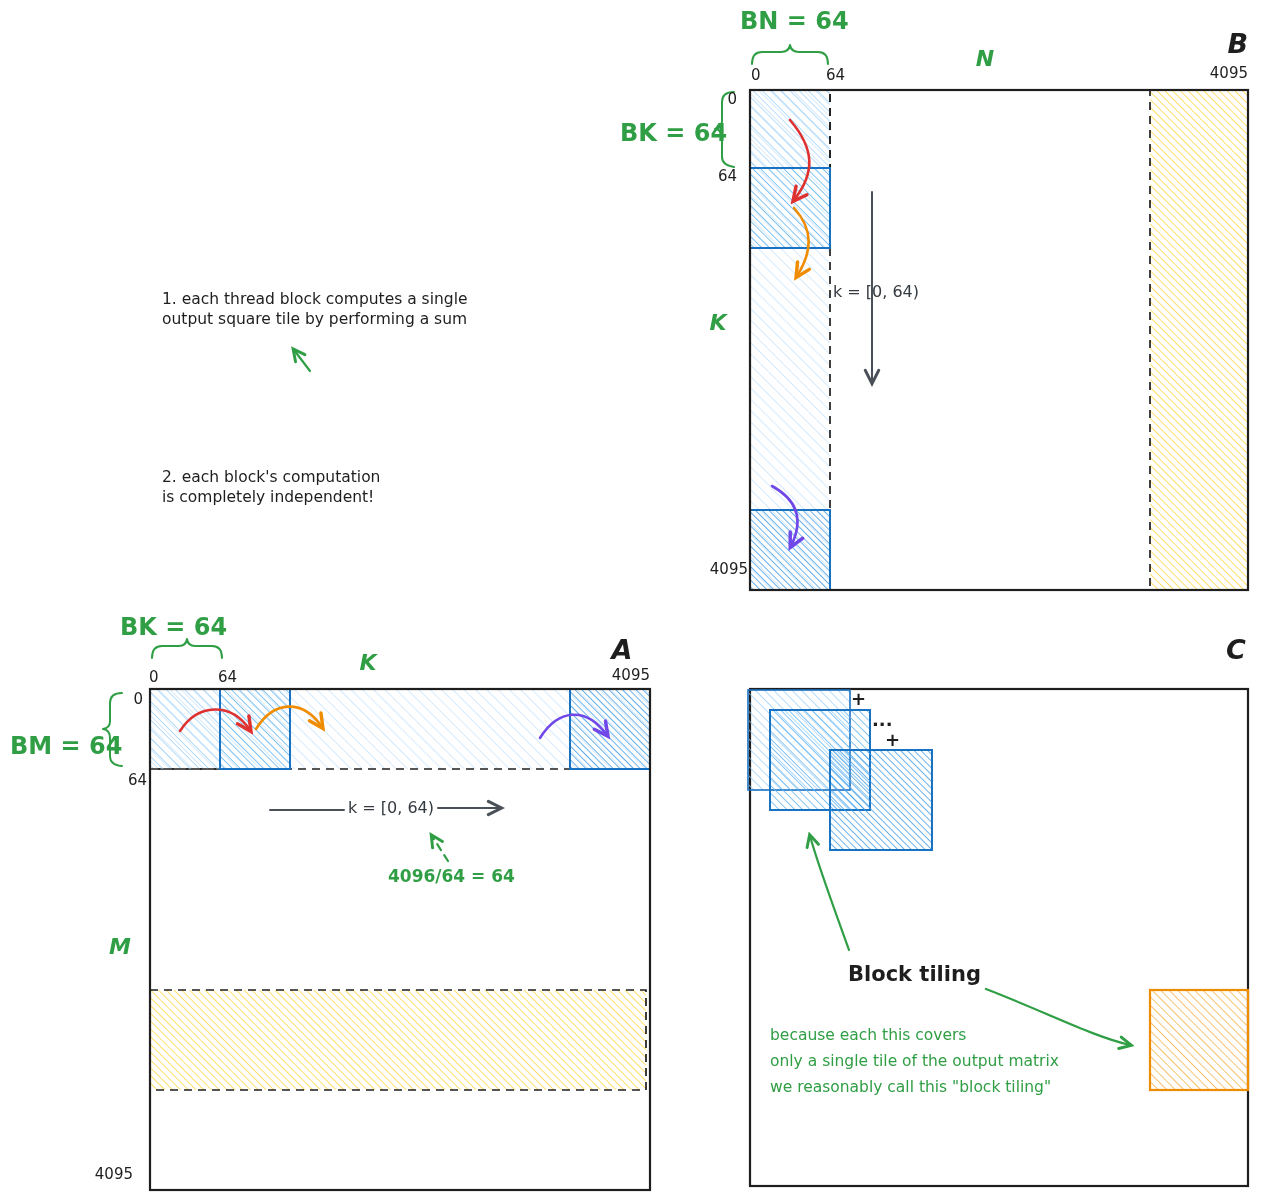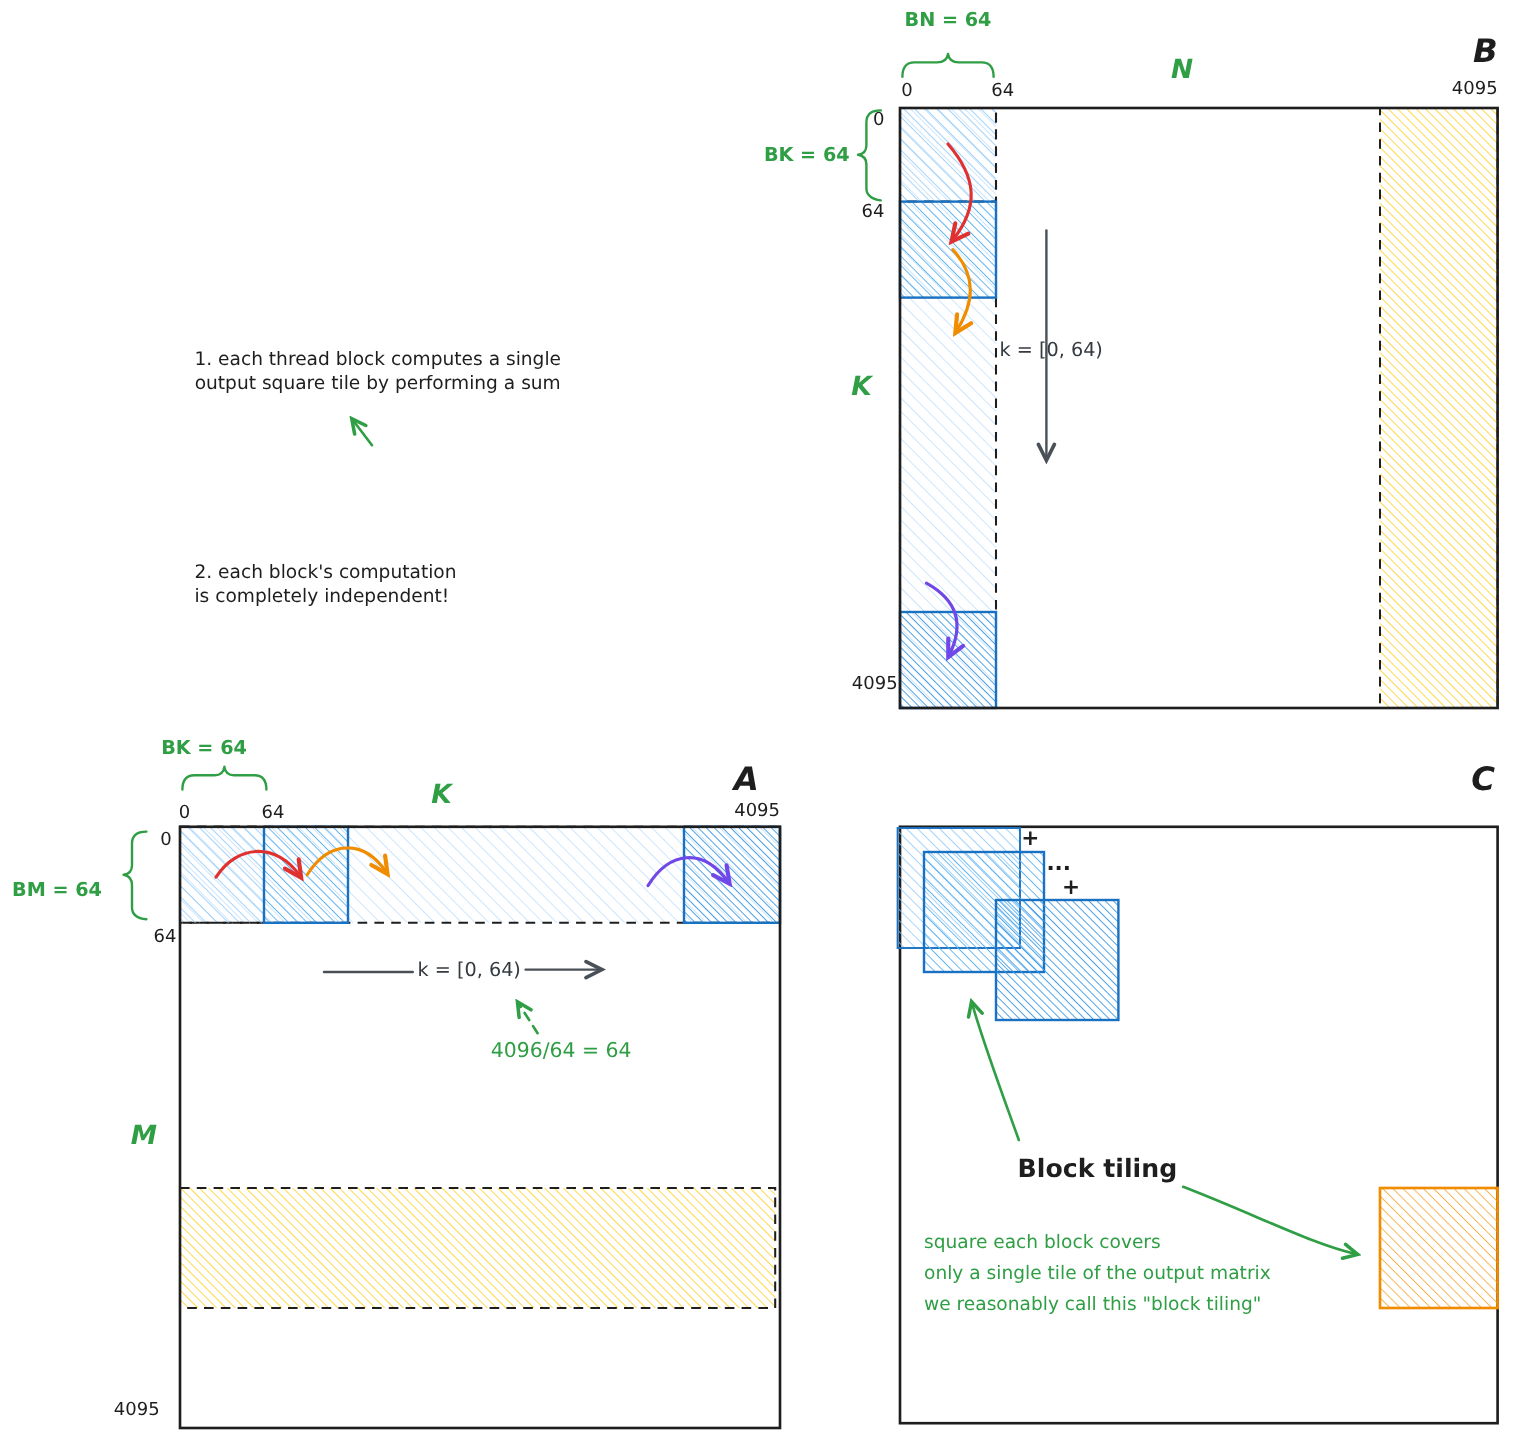--- a/index.html
+++ b/index.html
@@ -5,30 +5,30 @@
   html,body{margin:0;padding:0;background:#fff;}
   .canvas{
     position:relative;width:1261px;height:1200px;background:#ffffff;
     font-family:"DejaVu Sans", sans-serif;color:#1e1e1e;overflow:hidden;
   }
   .canvas > svg{position:absolute;left:0;top:0;}
   .lbl{position:absolute;white-space:nowrap;line-height:1.15;}
   .green{color:#2f9e44;}
   .tick{font-size:15px;font-weight:500;}
   .axis{font-size:22px;font-weight:600;font-style:italic;}
-  .blockl{font-size:16px;font-weight:600;}
+  .blockl{font-size:24px;font-weight:600;}
   .mtitle{font-size:27px;font-weight:600;font-style:italic;}
   .note{font-size:15.5px;line-height:19.5px;}
   .note span{display:block;}
   .krange{font-size:16px;color:#343a40;font-weight:500;}
   .plus{font-size:18px;font-weight:600;}
   .heading{font-size:21px;font-weight:600;}
   .caption{font-size:15.5px;line-height:26px;font-weight:500;}
   .caption span{display:block;}
-  .formula{font-size:17px;font-weight:400;margin-left:21px;}
+  .formula{font-size:17px;font-weight:700;}
   .ta-r{text-align:right;}
   .ta-c{text-align:center;}
 
   
   .mx{fill:none;stroke:#1e1e1e;stroke-width:2.2px;}
   .dashedge{stroke:#1e1e1e;stroke-width:1.7px;stroke-dasharray:8 6;}
   .solidblue{stroke:#1971c2;stroke-width:2px;}
   .thinblue{stroke:#1971c2;stroke-width:1.6px;}
   .orangeedge{stroke:#f08c00;stroke-width:2.2px;}
   .brace{fill:none;stroke:#2f9e44;stroke-width:2px;stroke-linecap:round;stroke-linejoin:round;}
@@ -131,21 +131,21 @@
   <div class="lbl axis green ta-c" style="left:965px;top:46px;width:40px;">N</div>
   <div class="lbl mtitle ta-r" style="left:1190px;top:28px;width:58px;">B</div>
   <div class="lbl tick ta-r" style="left:1190px;top:65px;width:58px;">4095</div>
   <div class="lbl blockl green ta-r" style="left:620px;top:120px;width:88px;">BK = 64</div>
   <div class="lbl tick ta-r" style="left:700px;top:91px;width:37px;">0</div>
   <div class="lbl tick ta-r" style="left:700px;top:168px;width:37px;">64</div>
   <div class="lbl axis green ta-c" style="left:700px;top:310px;width:36px;">K</div>
   <div class="lbl tick ta-r" style="left:700px;top:561px;width:48px;">4095</div>
   <div class="lbl krange" style="left:833px;top:283px;">k = [0, 64)</div>
 
-  <div class="lbl note" style="left:162px;top:290px;text-align:center;">
+  <div class="lbl note" style="left:162px;top:290px;">
     <span>1. each thread block computes a single</span>
     <span>output square tile by performing a sum</span>
   </div>
   <div class="lbl note green" style="left:190px;top:384px;">
   </div>
   <div class="lbl note" style="left:162px;top:468px;">
     <span>2. each block's computation</span>
     <span>is completely independent!</span>
   </div>
 
@@ -162,18 +162,18 @@
   <div class="lbl tick ta-r" style="left:85px;top:1166px;width:48px;">4095</div>
   <div class="lbl krange" style="left:348px;top:799px;">k = [0, 64)</div>
   <div class="lbl formula green" style="left:388px;top:867px;">4096/64 = 64</div>
 
   <div class="lbl mtitle ta-c" style="left:1212px;top:634px;width:48px;">C</div>
   <div class="lbl plus" style="left:851px;top:689px;">+</div>
   <div class="lbl plus" style="left:872px;top:710px;">...</div>
   <div class="lbl plus" style="left:885px;top:730px;">+</div>
   <div class="lbl heading" style="left:848px;top:962px;">Block tiling</div>
   <div class="lbl caption green" style="left:770px;top:1022px;">
-    <span>square each block covers</span>
+    <span>because each this covers</span>
     <span>only a single tile of the output matrix</span>
     <span>we reasonably call this "block tiling"</span>
   </div>
 
 </div>
 
 </body></html>

